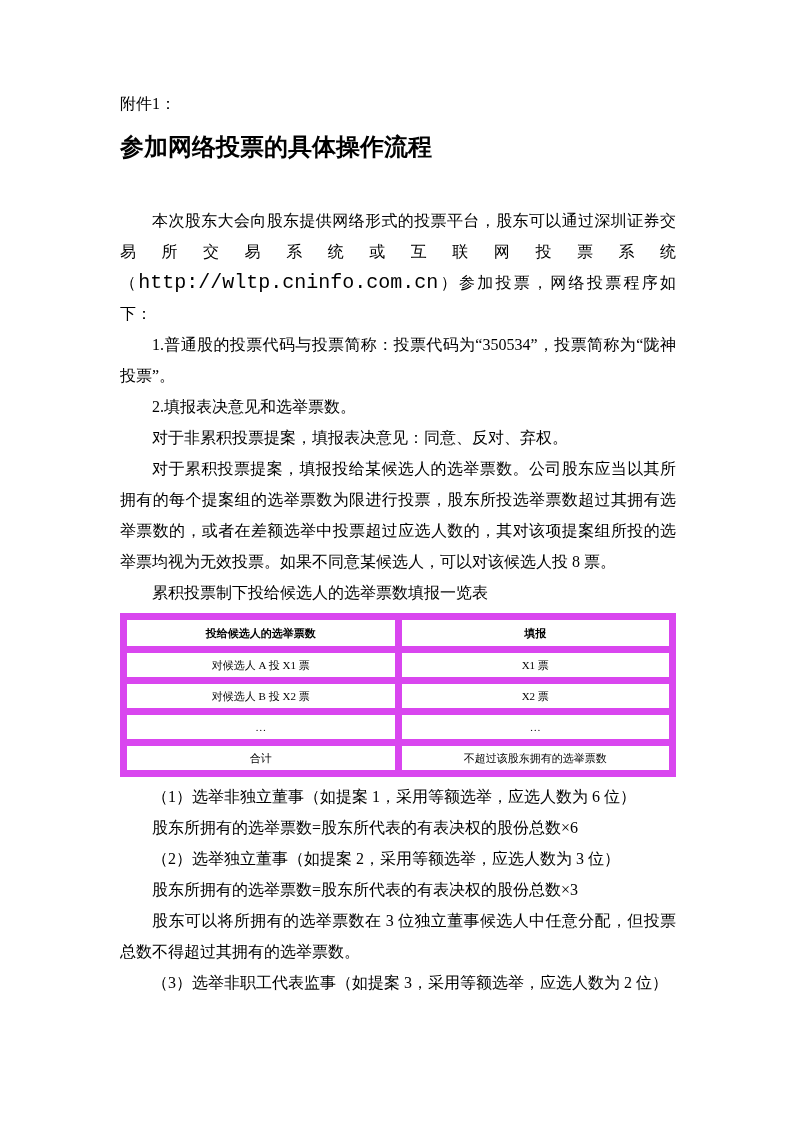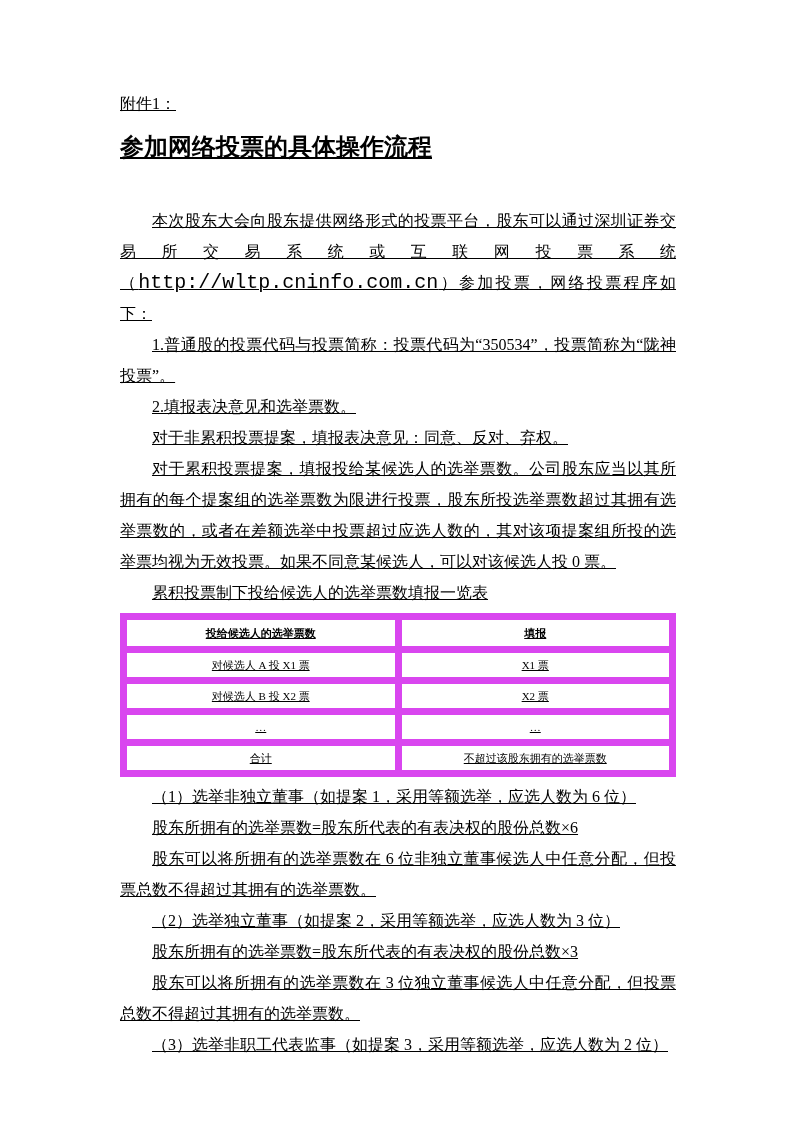--- a/index.html
+++ b/index.html
@@ -12,21 +12,20 @@
     width: 793px;
     height: 1122px;
     box-sizing: border-box;
     background: #ffffff;
     padding: 88px 117px 40px 120px;
     font-family: "Liberation Serif", "DejaVu Serif", serif;
     font-size: 16px;
     color: #000000;
     line-height: 31px;
     overflow: hidden;
-    text-decoration: underline;
   }
   .attach {
     margin: 0;
     text-indent: 0;
   }
   .title {
     margin: 14px 0 44px 0;
     font-size: 24px;
     font-weight: bold;
     text-align: left;
@@ -75,21 +74,21 @@
   <p class="attach">附件1：</p>
 
   <h1 class="title">参加网络投票的具体操作流程</h1>
 
   <p class="para"><span>本次股东大会向股东提供网络形式的投票平台，股东可以通过深圳证券交易所交易系统或互联网投票系统（</span><span class="mono">http://wltp.cninfo.com.cn</span><span>）参加投票，网络投票程序如下：</span></p>
 
 
   <p class="para">1.普通股的投票代码与投票简称：投票代码为“350534”，投票简称为“陇神投票”。</p>
   <p class="para">2.填报表决意见和选举票数。</p>
   <p class="para">对于非累积投票提案，填报表决意见：同意、反对、弃权。</p>
-  <p class="para">对于累积投票提案，填报投给某候选人的选举票数。公司股东应当以其所拥有的每个提案组的选举票数为限进行投票，股东所投选举票数超过其拥有选举票数的，或者在差额选举中投票超过应选人数的，其对该项提案组所投的选举票均视为无效投票。如果不同意某候选人，可以对该候选人投 0 票。</p>
+  <p class="para">对于累积投票提案，填报投给某候选人的选举票数。公司股东应当以其所拥有的每个提案组的选举票数为限进行投票，股东所投选举票数超过其拥有选举票数的，或者在差额选举中投票超过应选人数的，其对该项提案组所投的选举票均视为无效投票。如果不同意某候选人，可以对该候选人投 8 票。</p>
   <p class="para">累积投票制下投给候选人的选举票数填报一览表</p>
 
   <table class="vote-table">
     <colgroup>
         <col class="c1">
         <col class="c2">
       </colgroup>
     <thead>
       <tr>
         <th>投给候选人的选举票数</th>
@@ -111,19 +110,18 @@
       </tr>
       <tr>
         <td>合计</td>
         <td>不超过该股东拥有的选举票数</td>
       </tr>
     </tbody>
   </table>
 
   <p class="para">（1）选举非独立董事（如提案 1，采用等额选举，应选人数为 6 位）</p>
   <p class="para">股东所拥有的选举票数=股东所代表的有表决权的股份总数×6</p>
-  <p class="para">股东可以将所拥有的选举票数在 6 位非独立董事候选人中任意分配，但投票总数不得超过其拥有的选举票数。</p>
   <p class="para">（2）选举独立董事（如提案 2，采用等额选举，应选人数为 3 位）</p>
   <p class="para">股东所拥有的选举票数=股东所代表的有表决权的股份总数×3</p>
   <p class="para">股东可以将所拥有的选举票数在 3 位独立董事候选人中任意分配，但投票总数不得超过其拥有的选举票数。</p>
   <p class="para">（3）选举非职工代表监事（如提案 3，采用等额选举，应选人数为 2 位）</p>
 
 </div>
 
 </body></html>

